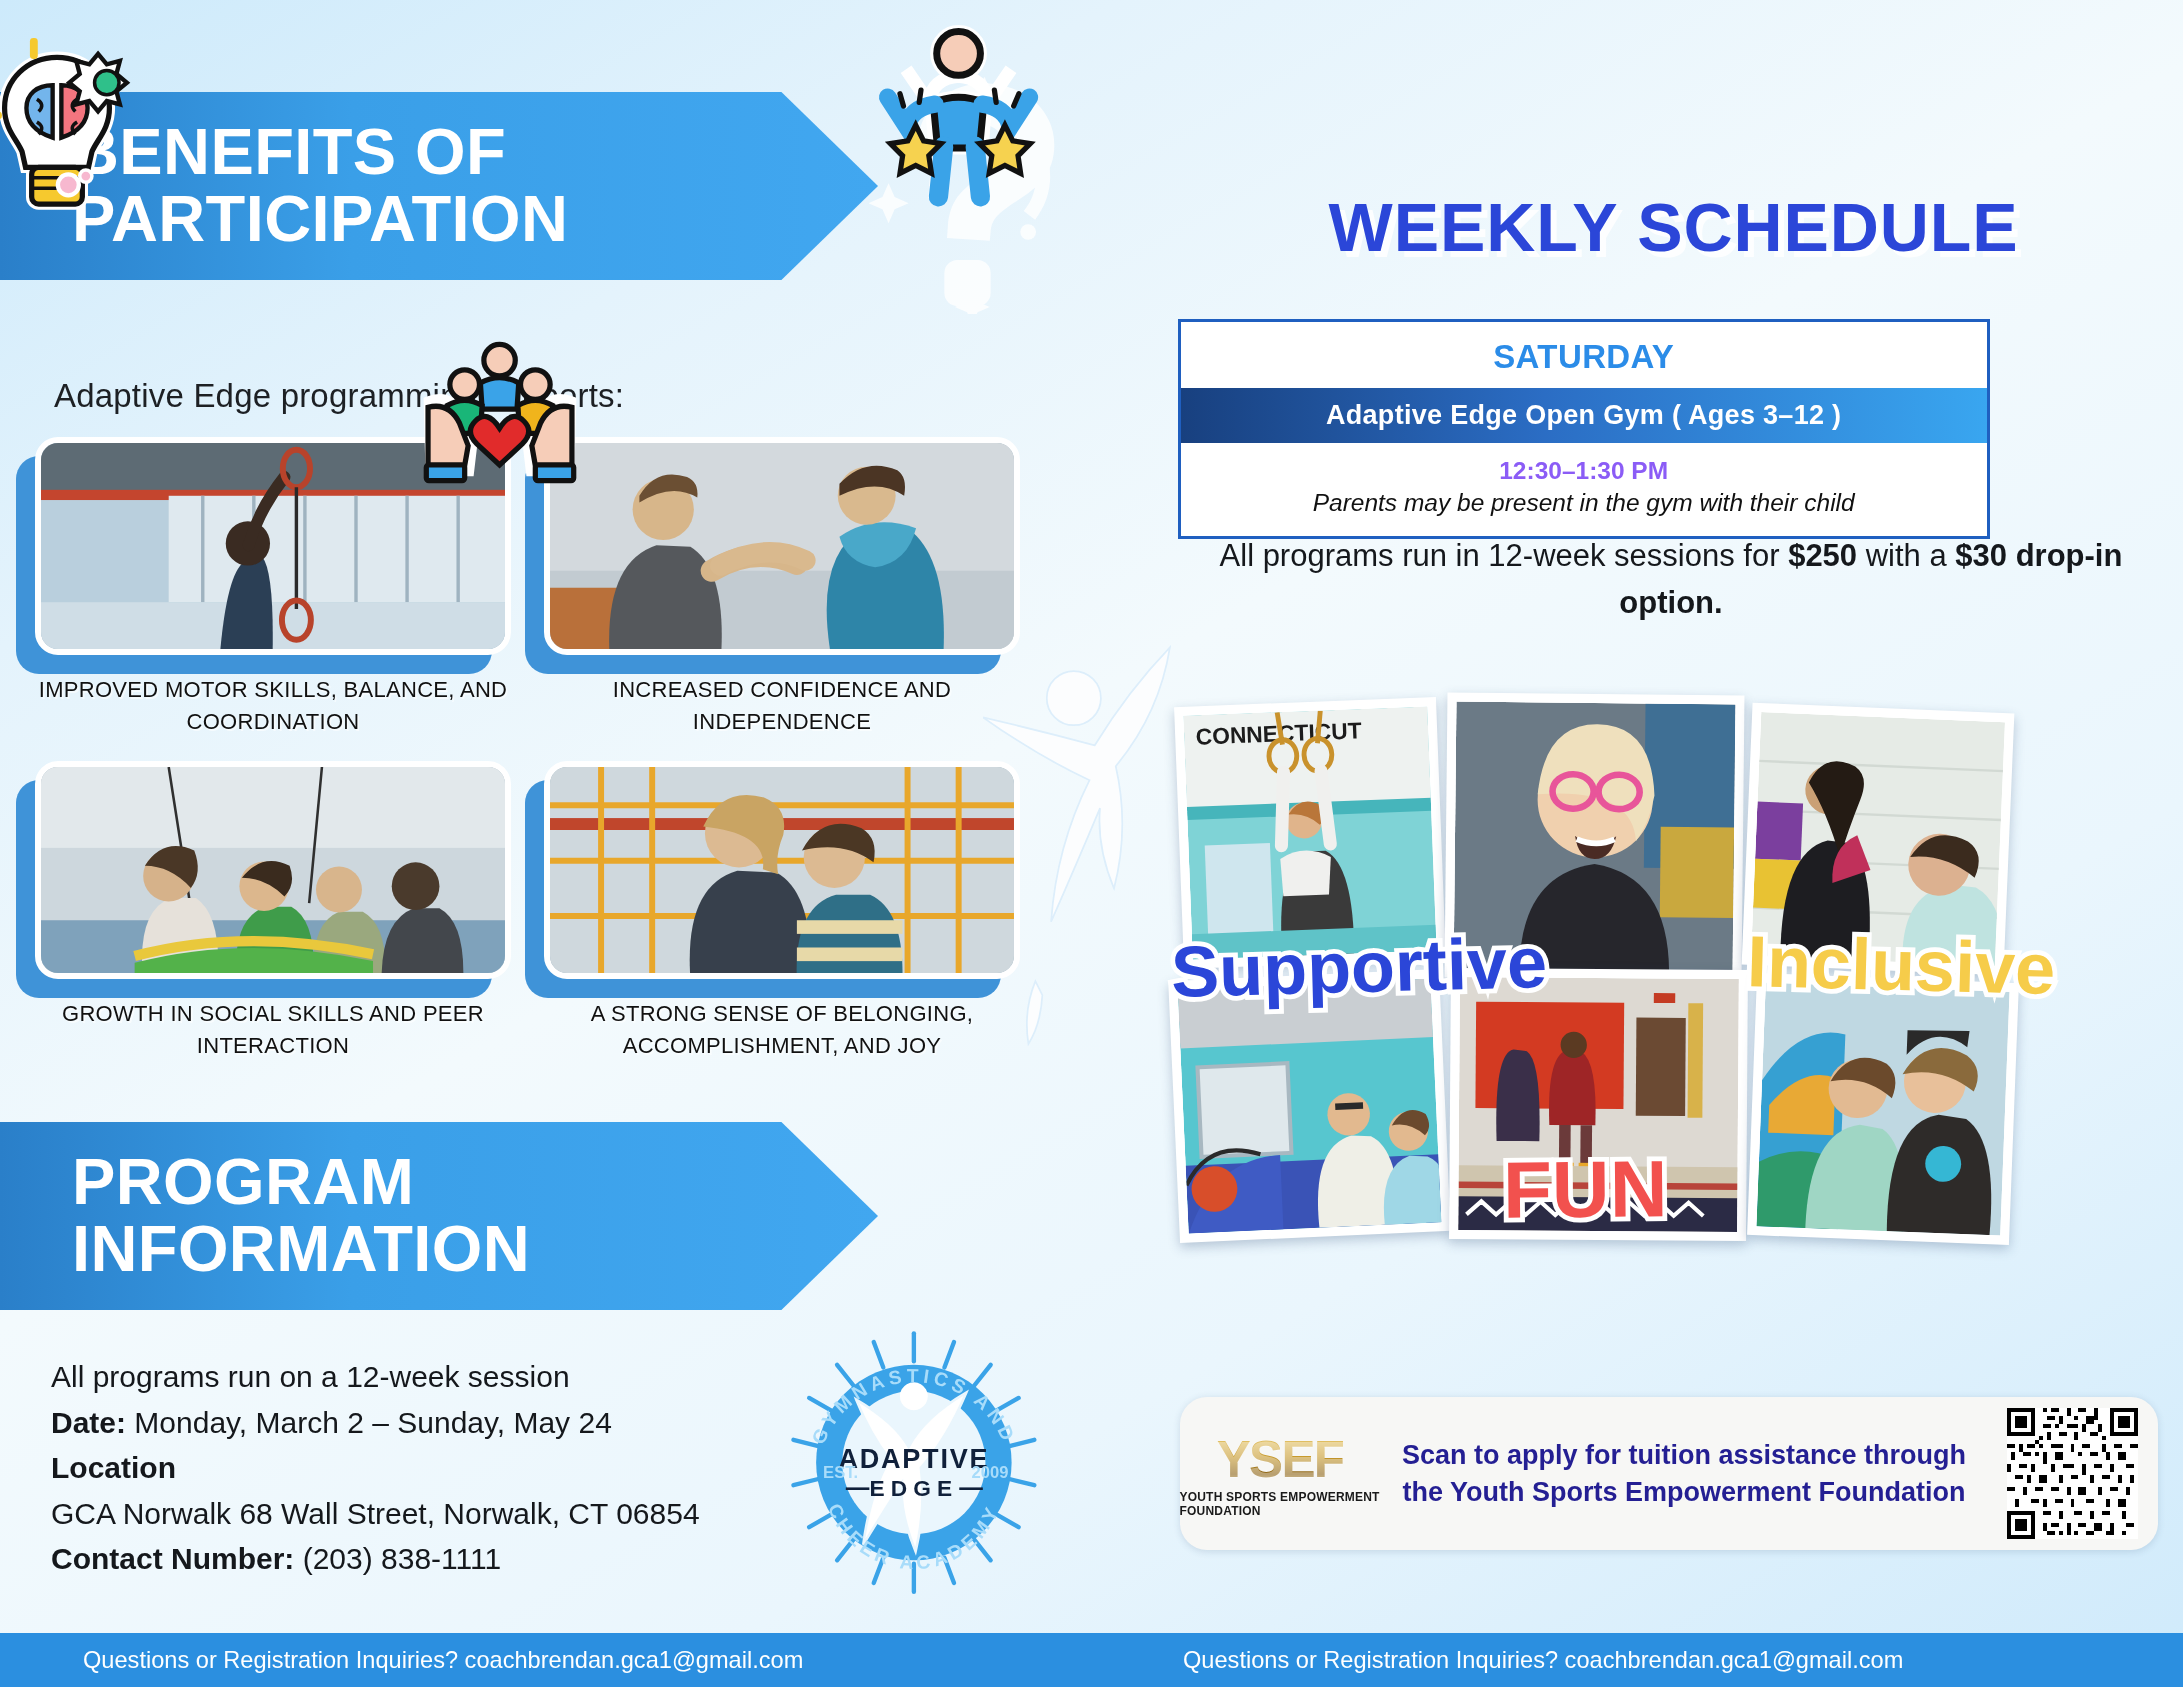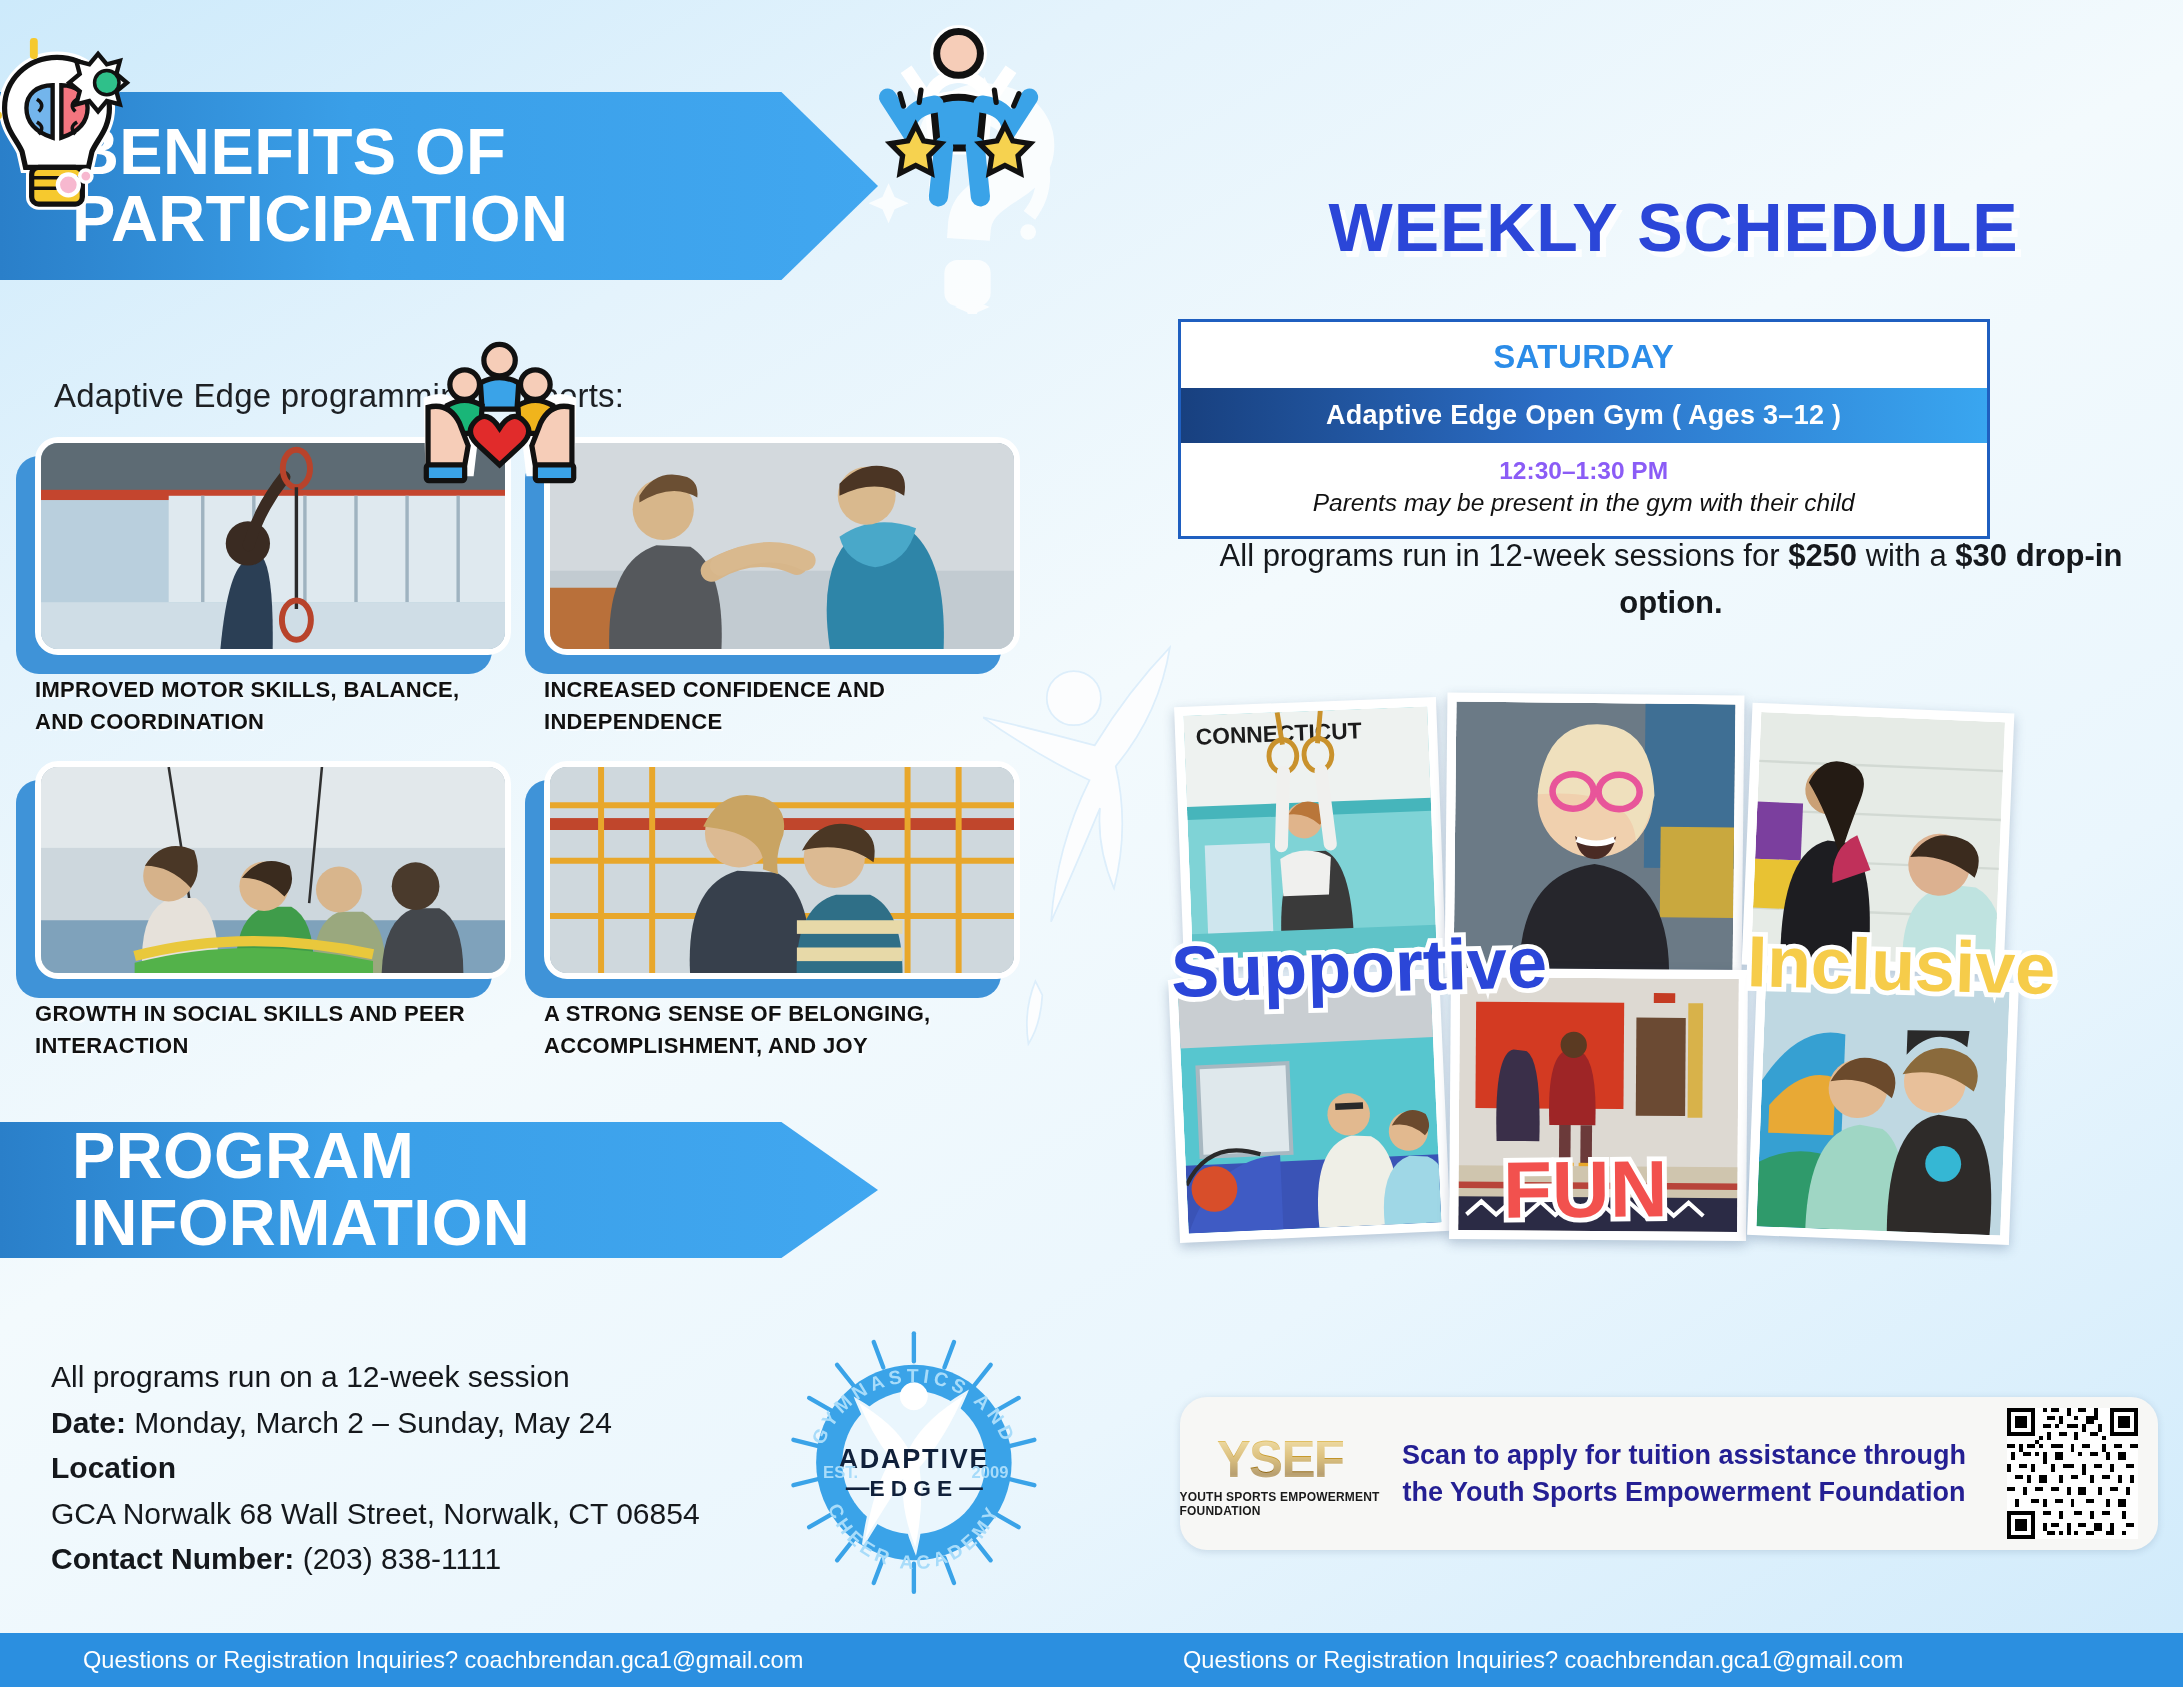--- a/index.html
+++ b/index.html
@@ -17,21 +17,21 @@
     position:absolute; left:0; color:#fff;
     background:linear-gradient(90deg,#2a7fc9 0%,#3a9fe8 40%,#41a7f0 100%);
     display:flex; align-items:center;
     clip-path:polygon(0 0, 89% 0, 100% 50%, 89% 100%, 0 100%);
   }
   .ribbon h1 {
     font-size:65px; font-weight:bold; line-height:1.03; letter-spacing:0.4px;
     padding-left:72px; text-transform:uppercase;
   }
   #ribbon-benefits { top:92px; width:878px; height:188px; }
-  #ribbon-program  { top:1122px; width:878px; height:136px; }
+  #ribbon-program  { top:1122px; width:878px; height:188px; }
 
   .deco-question { position:absolute; left:869px; top:61px; width:245px; height:253px; opacity:.92; }
 
   .supports-line {
     position:absolute; left:54px; top:377px; font-size:33px; color:#1d2024;
     letter-spacing:0.2px;
   }
 
   
   .benefits { position:absolute; left:35px; top:437px; width:1013px; }
@@ -42,21 +42,21 @@
     position:absolute; left:-19px; top:19px; width:476px; height:218px;
     border-radius:23px; background:#3f93d8;
   }
   .photo {
     position:absolute; left:0; top:0; width:476px; height:218px;
     border-radius:23px; border:6.1px solid #fff; overflow:hidden;
     background:#9fb6c4;
   }
   .photo .sky   { position:absolute; inset:0; }
   .bcap {
-    margin-top:19px; font-size:22px; font-weight:bold;
+    margin-top:19px; text-align:center; font-size:22px; font-weight:normal;
     color:#111; line-height:1.45; letter-spacing:0.3px; text-transform:uppercase;
     text-shadow:1.7px 1.7px 0 rgba(255,255,255,.6);
   }
 
   .badge-icon { position:absolute; z-index:6; }
   #icon-bulb   { left:-26px;  top:31px;  width:166px; height:188px; }
   #icon-cheer  { left:865px;  top:22px;  width:188px; height:188px; }
   #icon-hands  { left:419px;  top:341px; width:162px; height:157px; }
 
   

